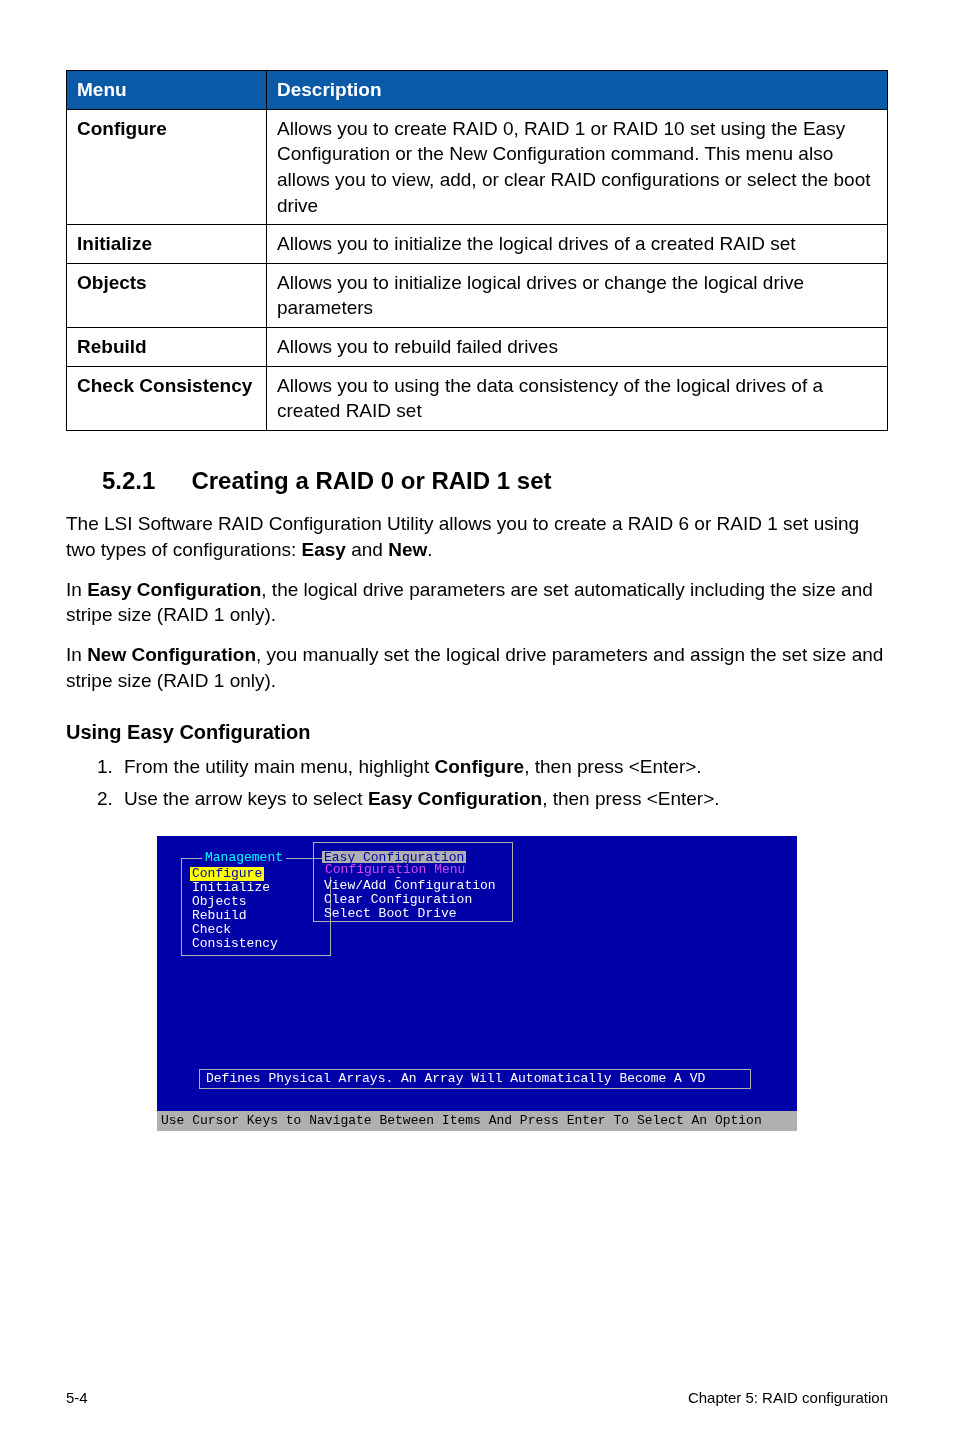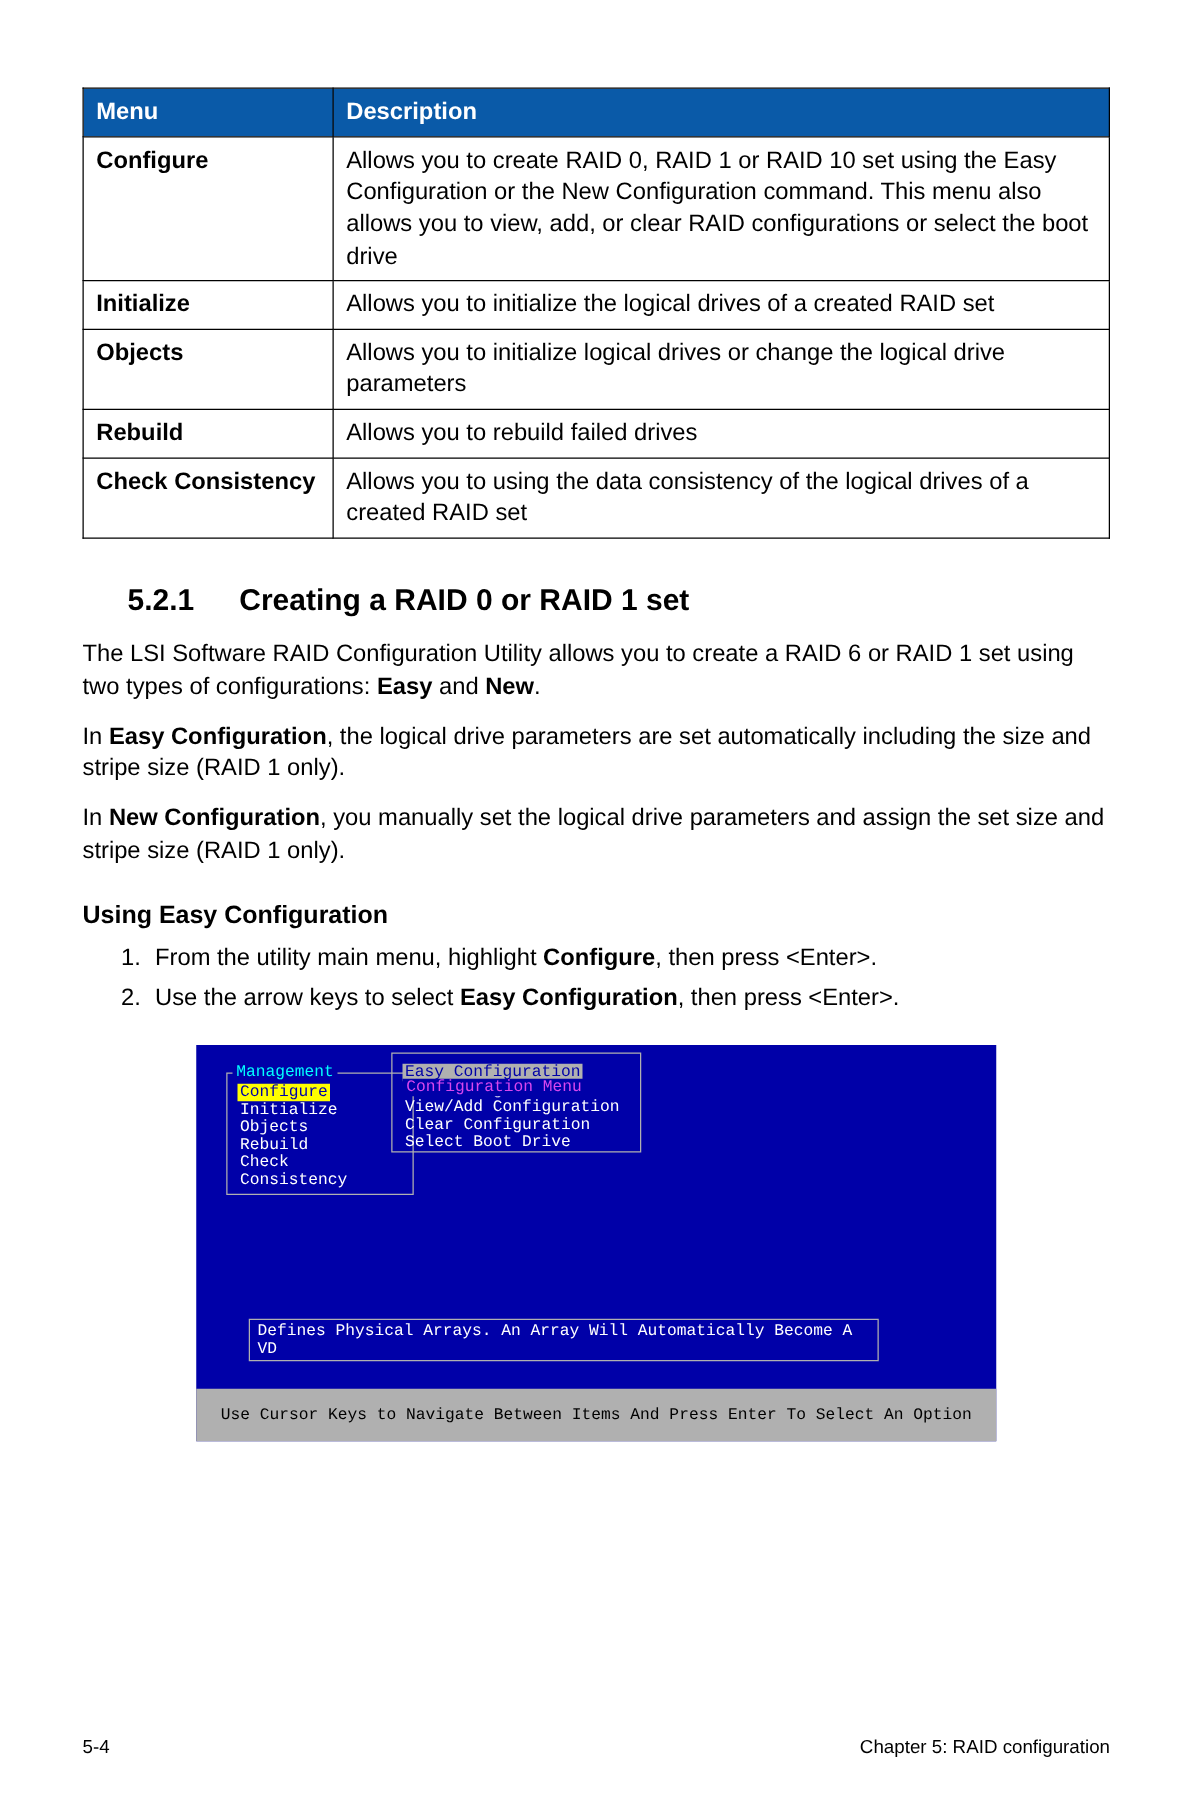--- a/index.html
+++ b/index.html
@@ -89,48 +89,47 @@
     border: 1px solid #b0b0b0;
   }
   .mgmt {
     left: 24px;
     top: 22px;
     width: 150px;
     height: 98px;
     padding: 8px 8px 4px 8px;
     color: #fff;
   }
-  .mgmt .mgmt-label { color: #00ffff; position: absolute; top:-8px; left:4px; background:#0000a8; padding:0 3px;}
+  .mgmt .mgmt-label { color: #00ffff; position: absolute; top:-8px; left:20px; background:#0000a8; padding:0 3px;}
   .mgmt-item { color:#fff; padding:0 2px; }
   .mgmt-sel { background:#ffff00; color:#0000a8; display:inline-block; padding:0 2px;}
   .cfg {
     left: 156px;
     top: 6px;
     width: 200px;
     height: 80px;
     padding: 8px 8px 4px 8px;
     color: #fff;
   }
   .cfg .cfg-label { color:#d946ef; position:absolute; top:-8px; left:8px; background:#0000a8; padding:0 3px;margin-top:28px;}
   .cfg-item { color:#fff; padding:0 2px; }
   .cfg-sel { background:#b0b0b0; color:#0000a8; display:inline-block; padding:0 2px;}
   .hint-box {
     position: absolute;
     left: 42px;
     bottom: 22px;
-    width: 504px;
+    width: 552px;
     border: 1px solid #b0b0b0;
     color: #fff;
     padding: 2px 6px;
   }
   .bios-footer {
     background:#b0b0b0;
     color:#000;
-    padding:14px 4px;
-    text-align:center;
+    padding:3px 4px;
   }
 
   
   .page-footer {
     position: absolute;
     bottom: 30px;
     left: 66px;
     right: 66px;
     font-size: 15px;
     display: flex;

